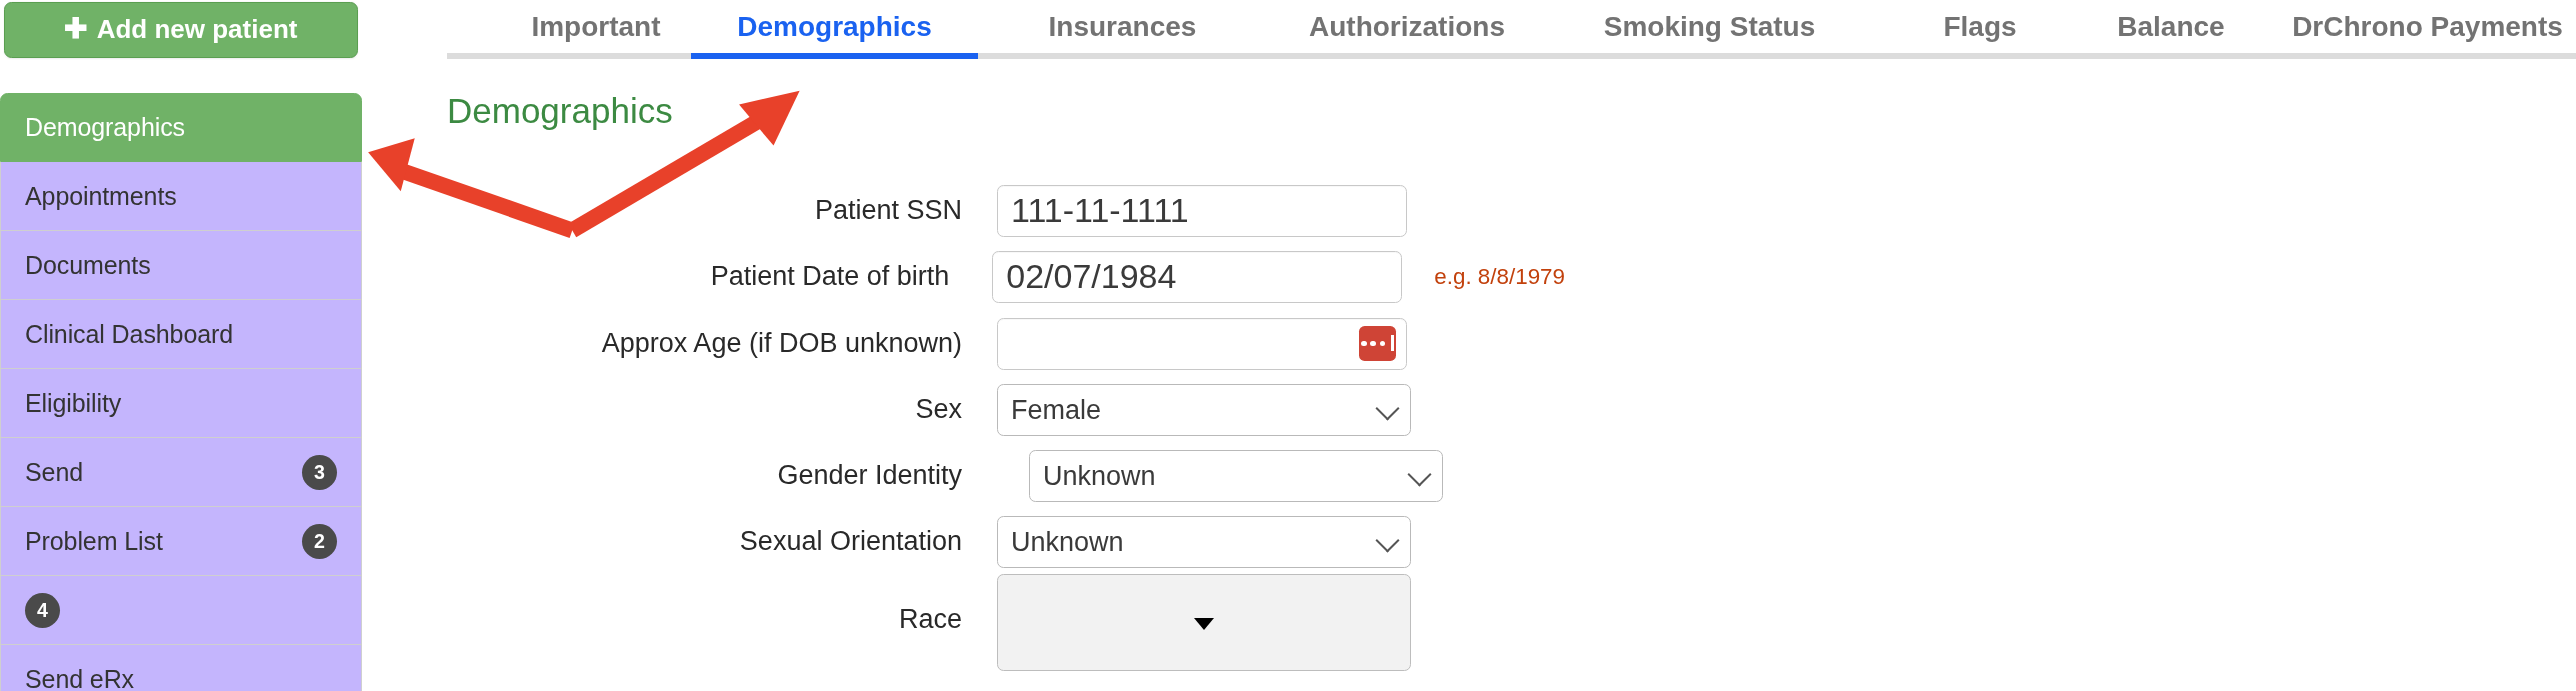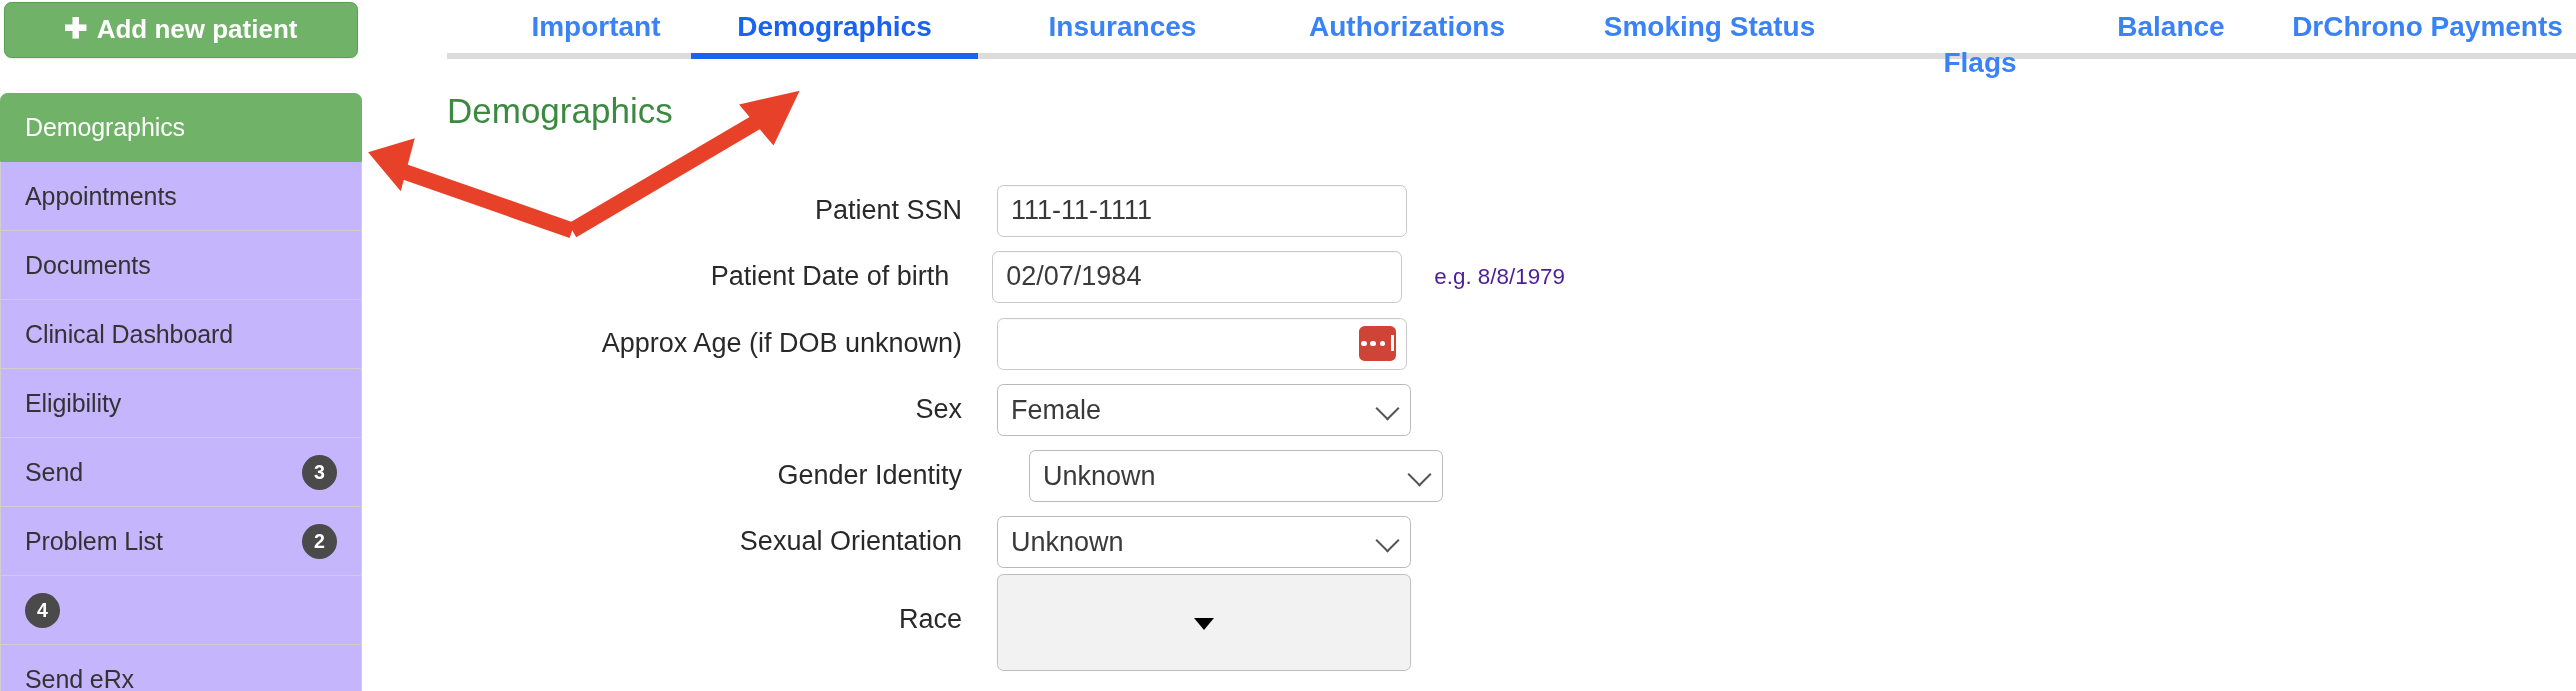--- a/index.html
+++ b/index.html
@@ -128,21 +128,21 @@
   .tab {
     position: absolute;
     top: 0;
     height: 53px;
     display: flex;
     align-items: center;
     justify-content: center;
     font-family: "Liberation Sans Narrow", "Liberation Sans", sans-serif;
     font-size: 28px;
     font-weight: bold;
-    color: #3b82f6;
+    color: #737373;
     letter-spacing: 0px;
     cursor: pointer;
     white-space: nowrap;
   }
   .tab.active {
     color: #1a62f0;
   }
   .tab.active::after {
     content: "";
     position: absolute;
@@ -191,21 +191,21 @@
     position: relative;
   }
   .text-input {
     width: 410px;
     height: 52px;
     box-sizing: border-box;
     border: 0.9px solid #c8c8c8;
     border-radius: 6.5px;
     background: #ffffff;
     font-family: "Liberation Sans", sans-serif;
-    font-size: 27px;
+    font-size: 34px;
     color: #3a3a3a;
     padding: 0 13px;
     outline: none;
     box-shadow: inset 0 0.9px 0.9px rgba(0,0,0,0.03);
   }
   .text-input::placeholder { color: #9b9b9b; }
 
   .select-input {
     width: 414px;
     height: 52px;
@@ -232,21 +232,21 @@
     margin-top: -9.3px;
     border-right: 2.8px solid #555555;
     border-bottom: 2.8px solid #555555;
     transform: rotate(45deg);
     pointer-events: none;
   }
 
   .hint-text {
     margin-left: 24px;
     font-size: 22.4px;
-    color: #4c1d95;
+    color: #c2410c;
     white-space: nowrap;
   }
 
   
   #lastpass-icon {
     position: absolute;
     right: 11.2px;
     top: 50%;
     margin-top: -17.7px;
     width: 37px;
@@ -349,21 +349,21 @@
     </div>
 </div>
 
 <div id="tabbar">
   <div id="tabbar-line"></div>
 <div class="tab" style="left: 28px; width: 242px;">Important</div>
     <div class="tab active" style="left: 244px; width: 287px;">Demographics</div>
     <div class="tab" style="left: 559px; width: 233px;">Insurances</div>
     <div class="tab" style="left: 820px; width: 280px;">Authorizations</div>
     <div class="tab" style="left: 1118px; width: 289px;">Smoking Status</div>
-    <div class="tab" style="left: 1463px; width: 140px; margin-top: 36px;">Flags</div>
+    <div class="tab" style="left: 1463px; width: 140px;">Flags</div>
     <div class="tab" style="left: 1631px; width: 186px;">Balance</div>
     <div class="tab" style="left: 1836px; width: 289px;">DrChrono Payments</div>
   </div>
 
 <div id="form-panel">
 
   <div id="section-title">Demographics</div>
 
   <div class="form-row" style="top:119px;">
     <div class="form-label">Patient SSN</div>

